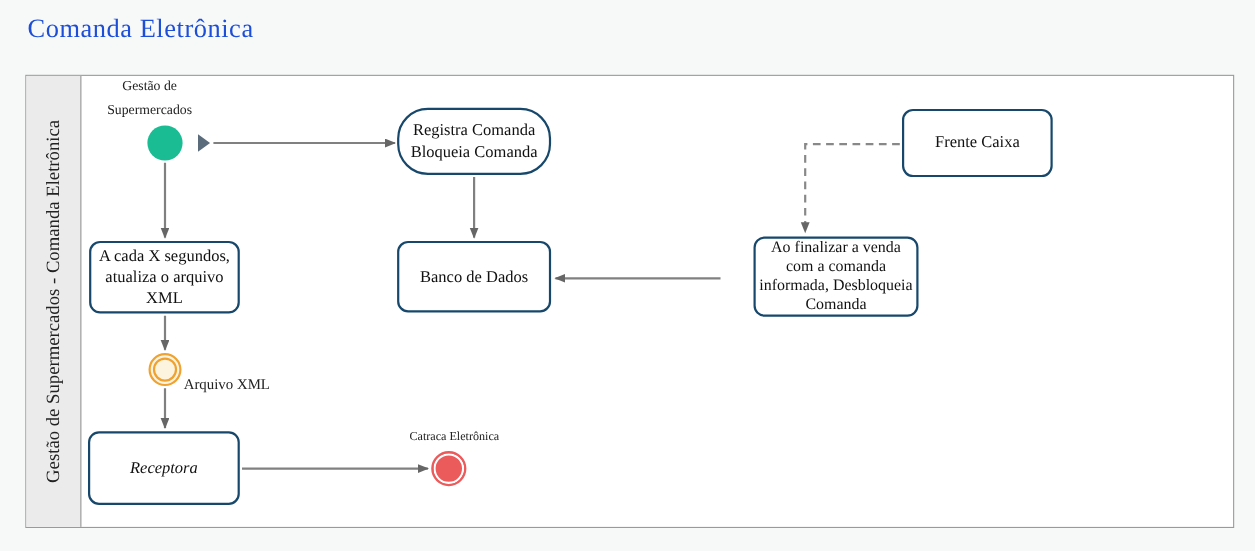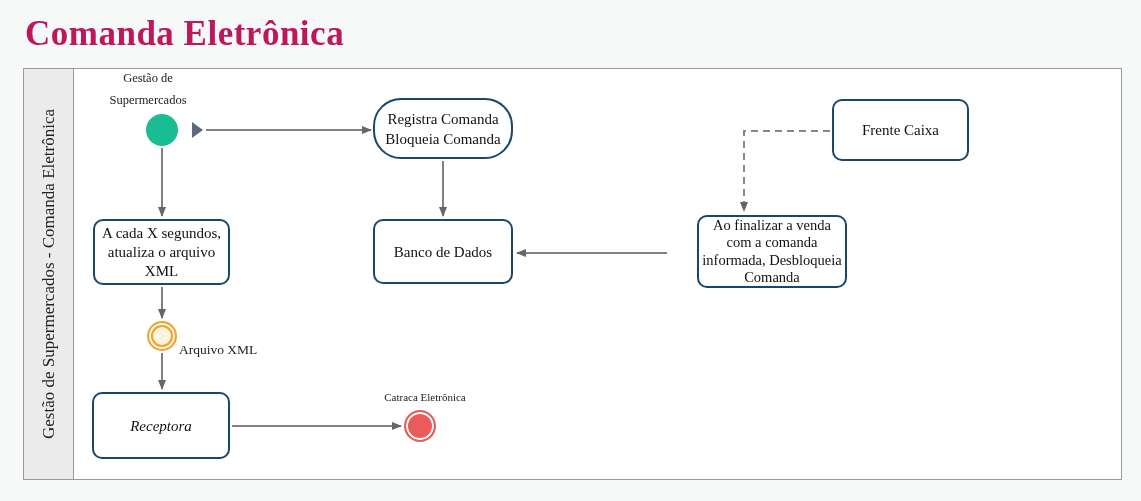--- a/index.html
+++ b/index.html
@@ -1,40 +1,40 @@
 <!DOCTYPE html>
 <html><head>
 <meta charset="utf-8">
 <style>
   * { margin:0; padding:0; box-sizing:border-box; }
   html,body { width:1141px; height:501px; overflow:hidden;
     background:#f7f8f8; font-family:"Liberation Serif", serif; }
 
   .page-title {
     position:absolute; left:25px; top:14px;
-    font-size:35px; font-weight:bold; color:#be185d;
+    font-size:24px; font-weight:normal; color:#1d4ed8;
     letter-spacing:0.5px;
   }
 
   .panel {
     position:absolute; left:23px; top:68px; width:1099px; height:412px;
     background:#ffffff; border:1px solid #9a9a9a;
   }
   .lane-strip {
     position:absolute; left:0; top:0; width:50px; height:100%;
     background:#ebebeb; border-right:1px solid #9a9a9a;
   }
   .lane-label {
     position:absolute; left:0; top:410px; width:410px; height:50px;
     transform:rotate(-90deg); transform-origin:0 0;
     text-align:center; line-height:50px;
     font-size:17px; color:#222222; white-space:nowrap;
   }
   .canvas {
-    position:absolute; left:60px; top:0; width:1039px; height:410px;
+    position:absolute; left:48px; top:0; width:1039px; height:410px;
   }
   .flows { position:absolute; left:0; top:0; pointer-events:none; }
 
   .task {
     position:absolute; background:#ffffff;
     border:2px solid #17486b; border-radius:10px;
     display:flex; align-items:center; justify-content:center;
     text-align:center; color:#111111; font-size:15px; line-height:20px;
     white-space:pre-line;
   }

